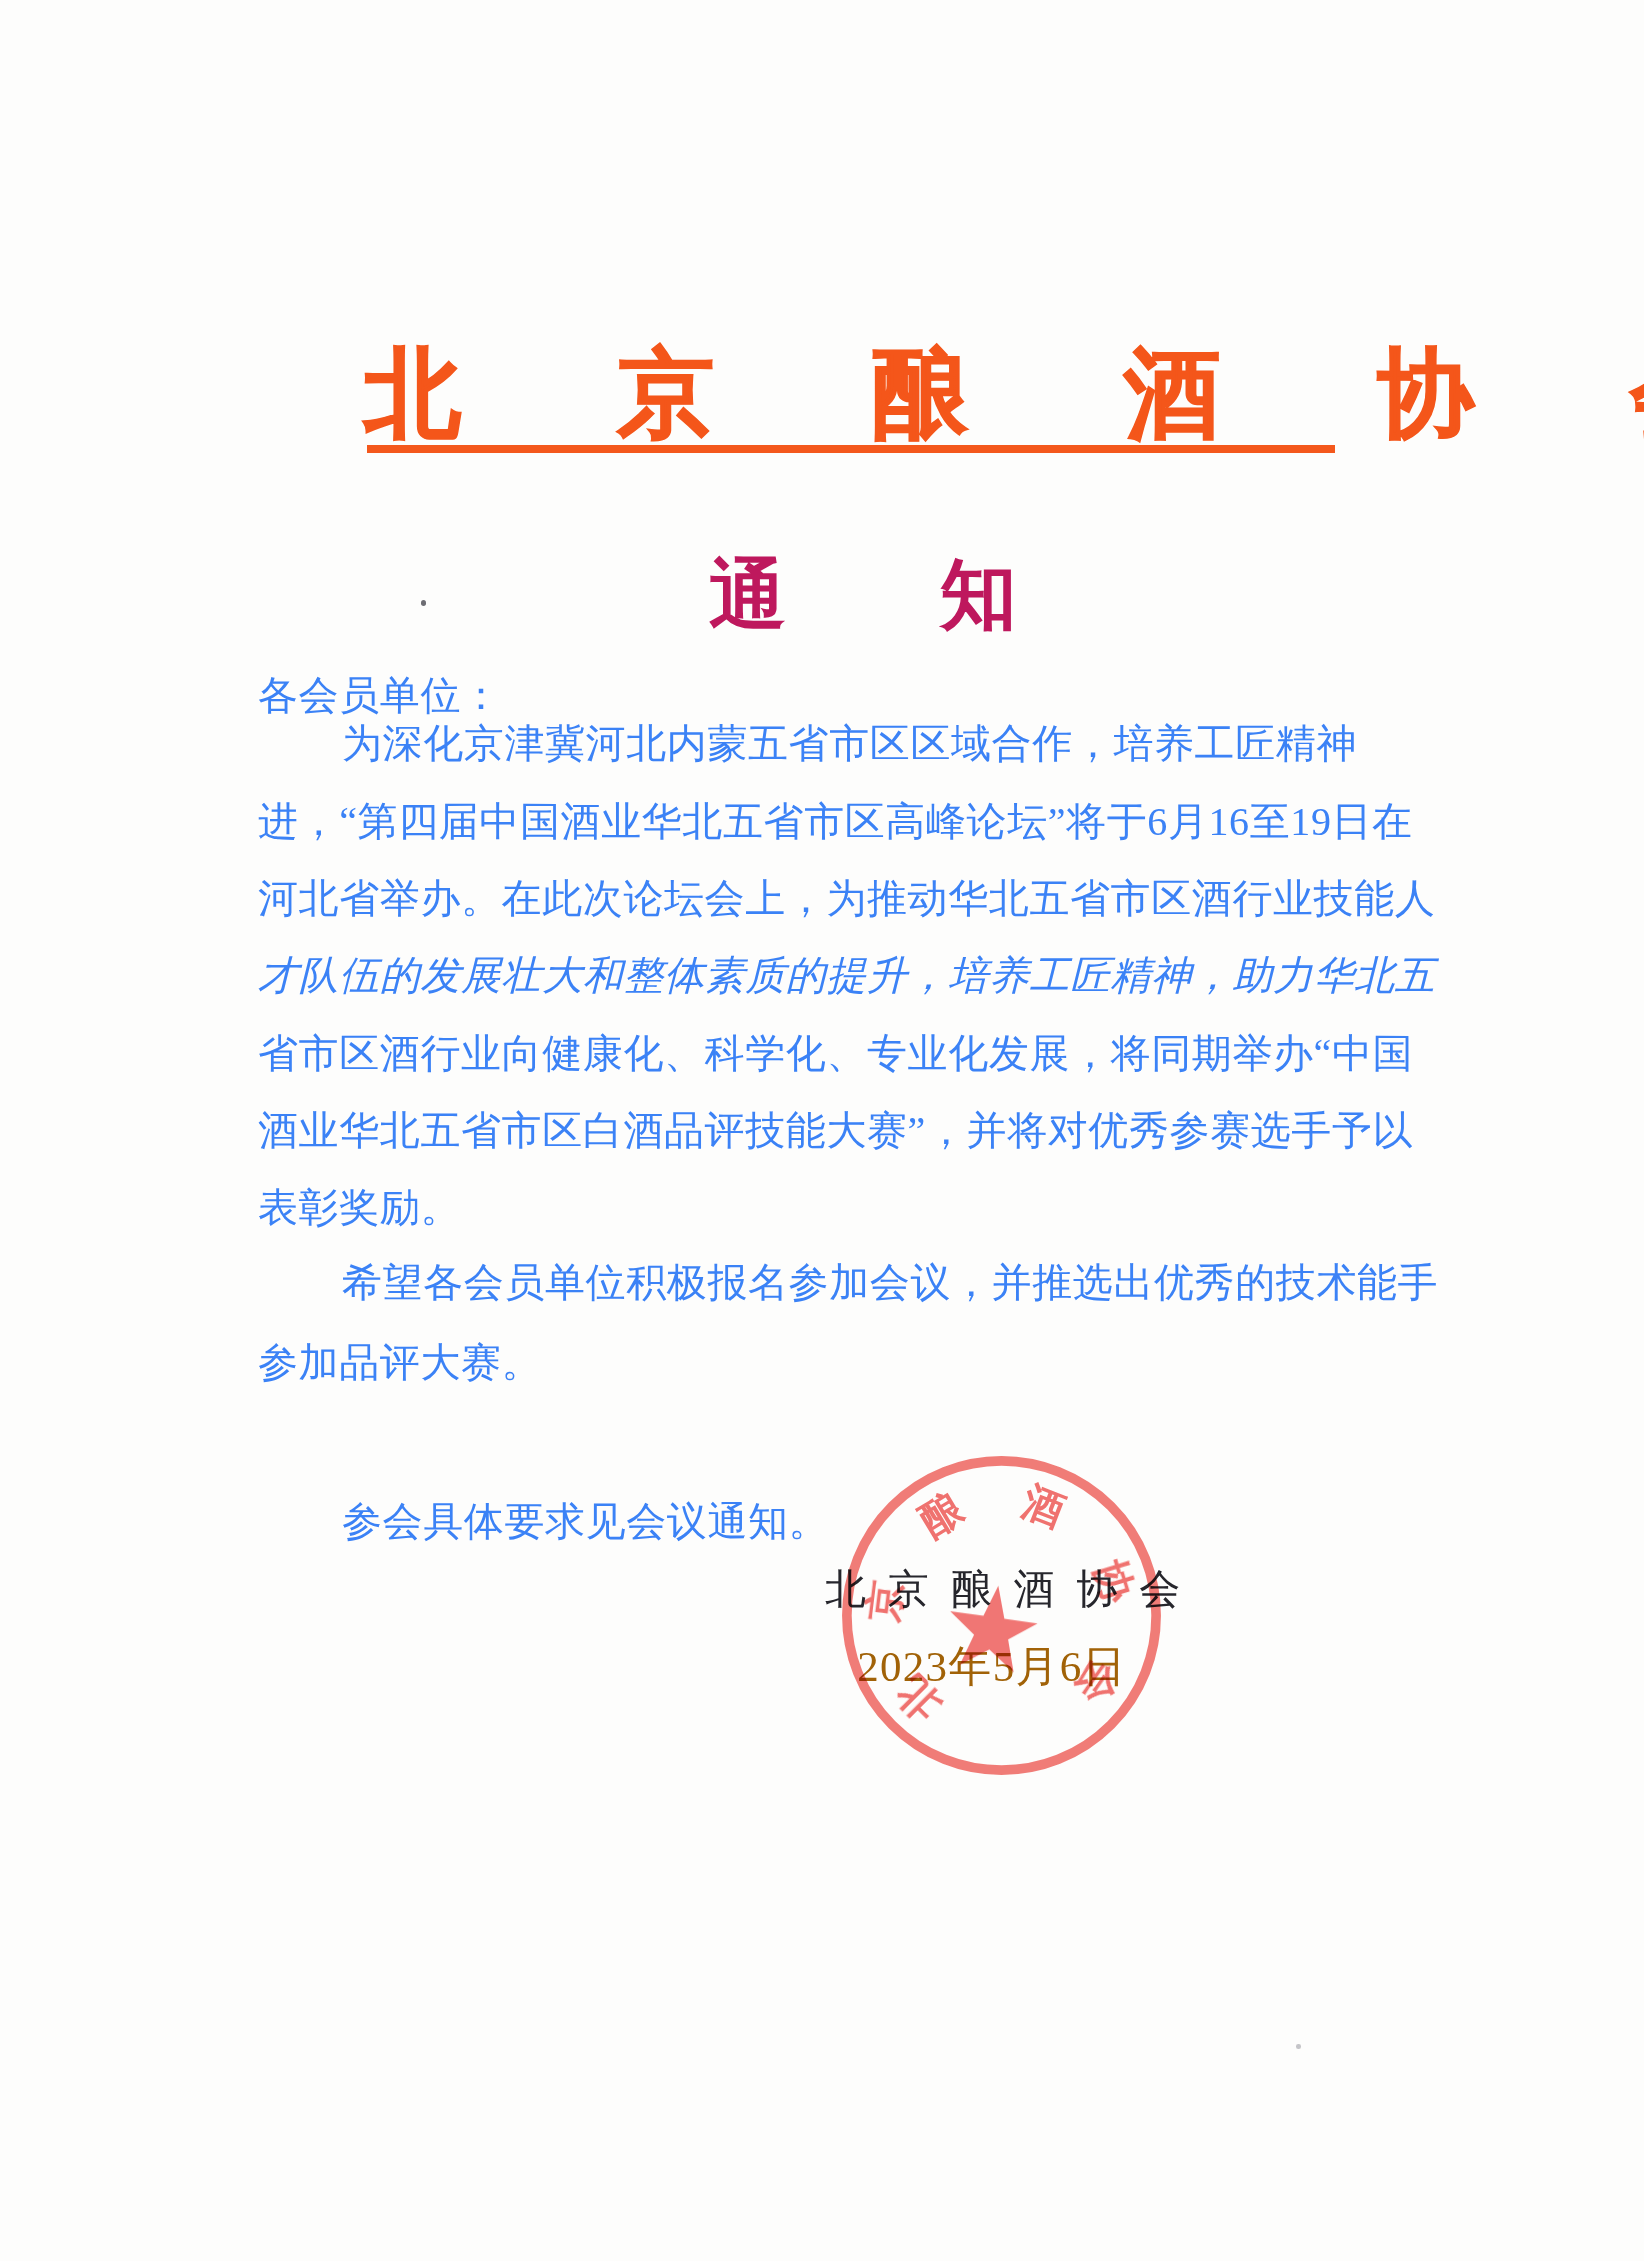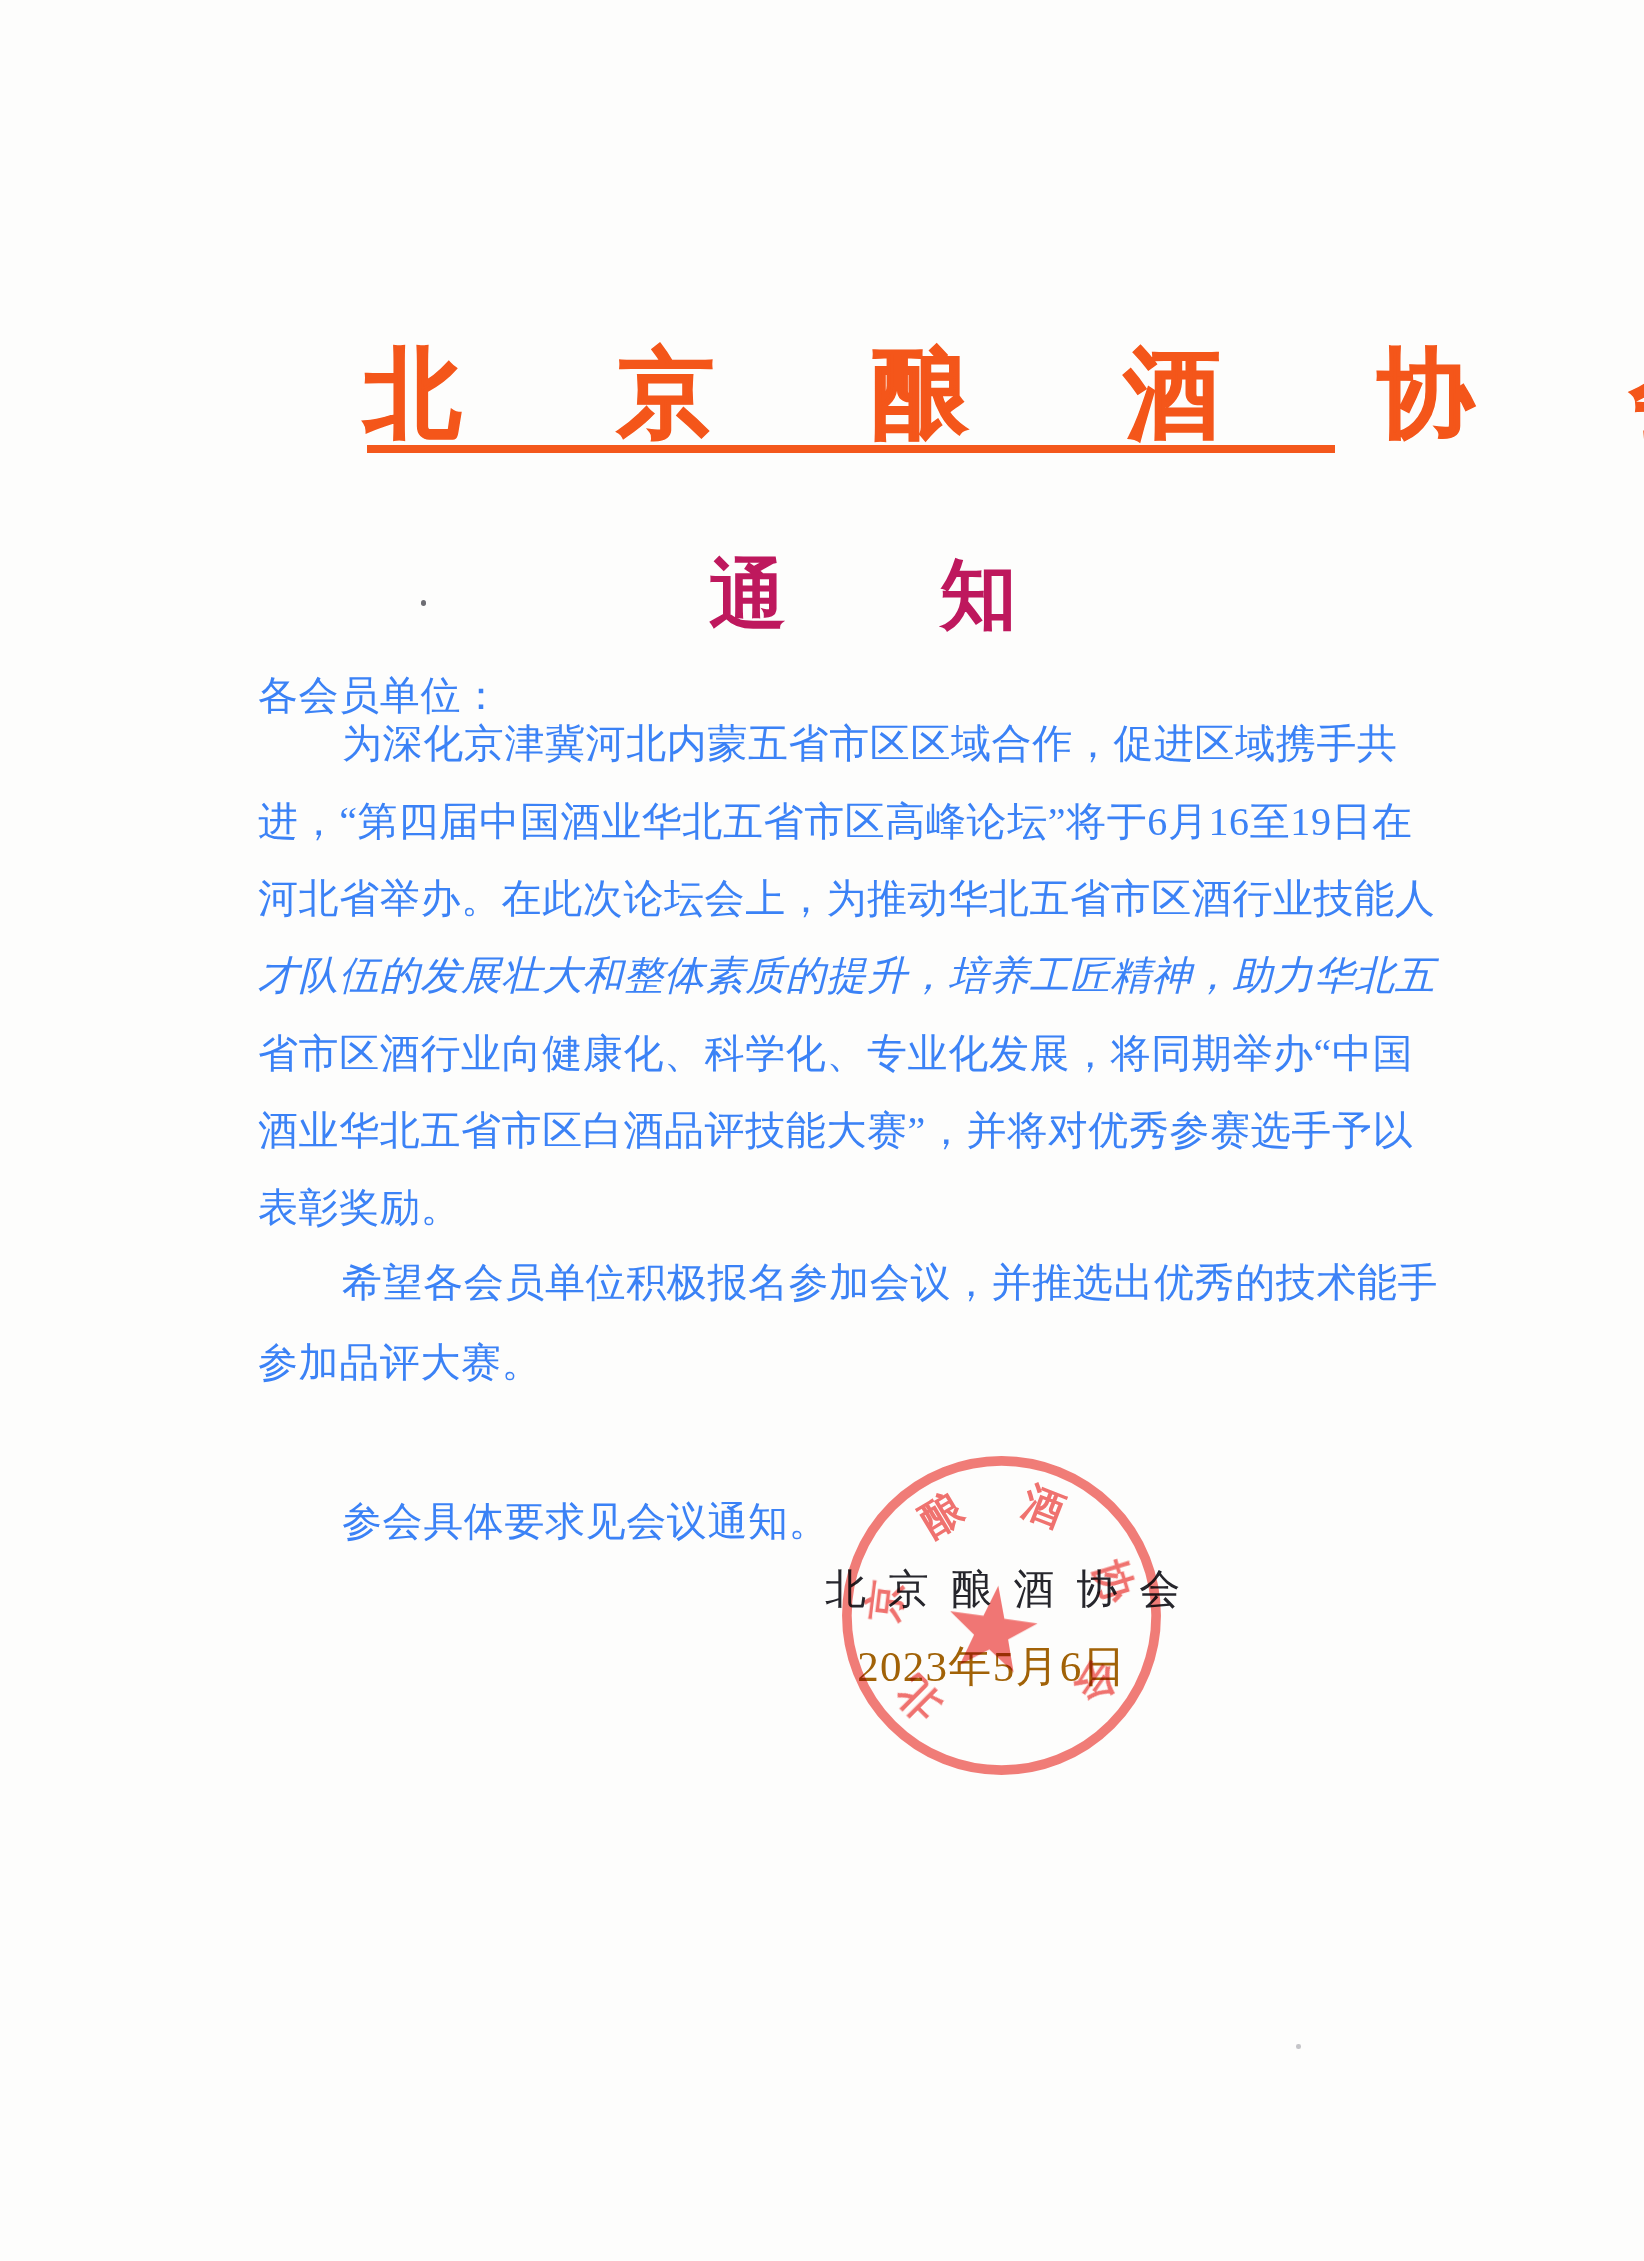--- a/index.html
+++ b/index.html
@@ -108,21 +108,21 @@
 
   <div class="org-title">北 京 酿 酒 协 会</div>
   <div class="org-title-underline"></div>
 
   <div class="notice-heading">通　　知</div>
 
   <div class="scan-dot-1"></div>
 
   <div class="bodyline" style="top:657px;">各会员单位：</div>
 
-  <div class="bodyline indent" style="top:705px;">为深化京津冀河北内蒙五省市区区域合作，促进区域携手共</div>
+  <div class="bodyline indent" style="top:705px;">为深化京津冀河北内蒙五省市区区域合作，培养工匠精神</div>
   <div class="bodyline" style="top:783px;">进，“第四届中国酒业华北五省市区高峰论坛”将于6月16至19日在</div>
   <div class="bodyline" style="top:860px;">河北省举办。在此次论坛会上，为推动华北五省市区酒行业技能人</div>
   <div class="bodyline" style="top:937px;font-style:italic;">才队伍的发展壮大和整体素质的提升，培养工匠精神，助力华北五</div>
   <div class="bodyline" style="top:1015px;">省市区酒行业向健康化、科学化、专业化发展，将同期举办“中国</div>
   <div class="bodyline" style="top:1092px;">酒业华北五省市区白酒品评技能大赛”，并将对优秀参赛选手予以</div>
   <div class="bodyline" style="top:1169px;">表彰奖励。</div>
 
   <div class="bodyline indent" style="top:1247px;font-family:Liberation Mono, monospace;">希望各会员单位积极报名参加会议，并推选出优秀的技术能手</div>
   <div class="bodyline" style="top:1324px;">参加品评大赛。</div>
 

